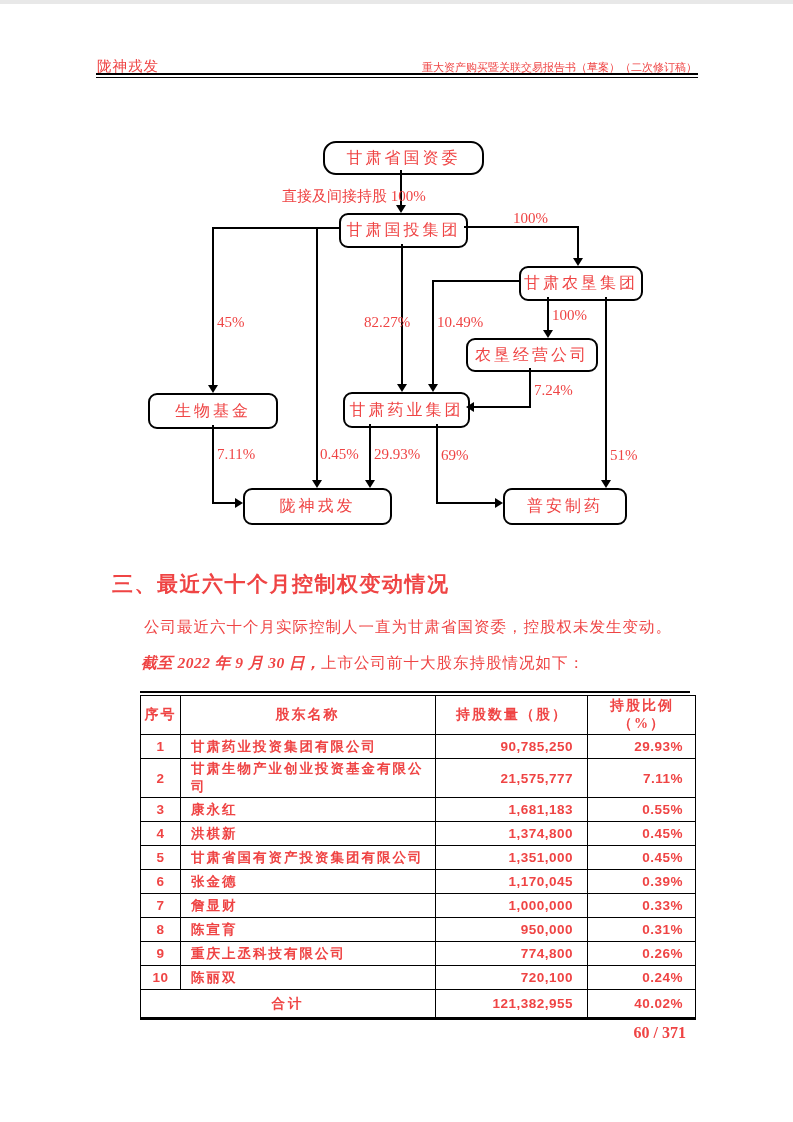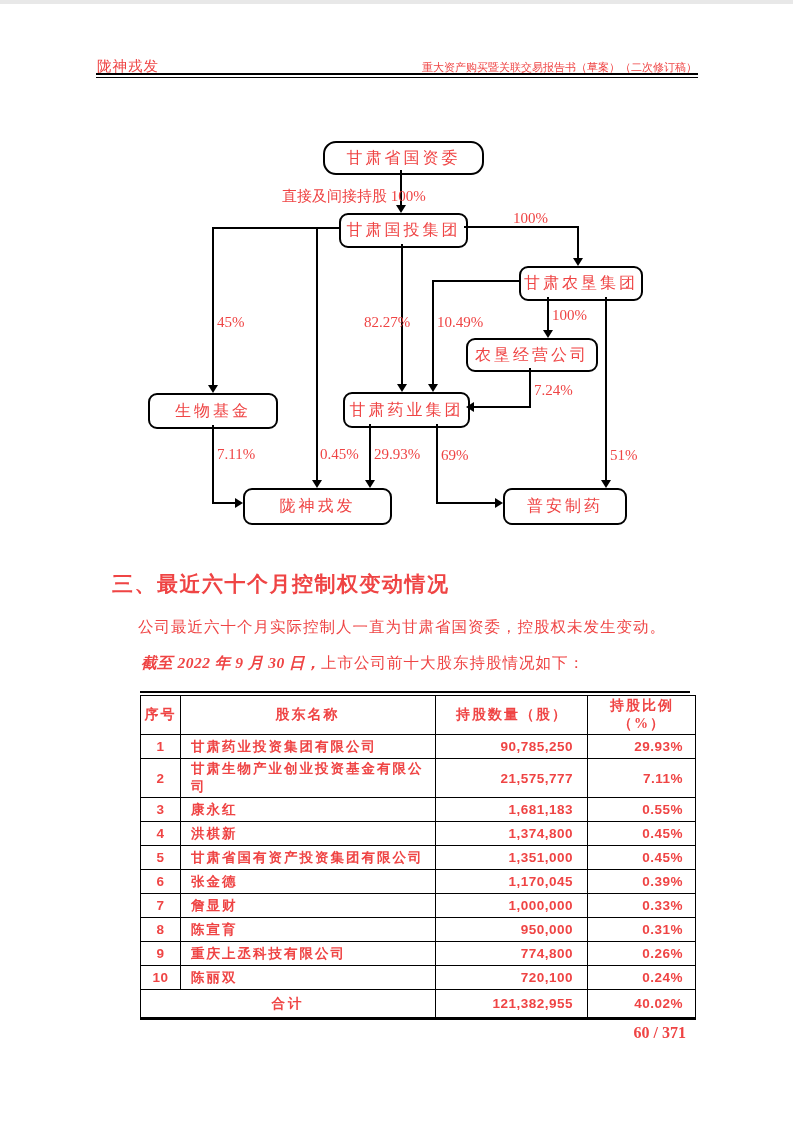--- a/index.html
+++ b/index.html
@@ -21,21 +21,21 @@
   .ln{position:absolute;background:#000;}
   .arr{position:absolute;width:0;height:0;}
   .arr-d{border-left:5px solid transparent;border-right:5px solid transparent;border-top:8px solid #000;}
   .arr-r{border-top:5px solid transparent;border-bottom:5px solid transparent;border-left:8px solid #000;}
   .arr-l{border-top:5px solid transparent;border-bottom:5px solid transparent;border-right:8px solid #000;}
   .elabel{position:absolute;font-size:15px;white-space:nowrap;}
   
   .sec-heading{position:absolute;left:112px;top:566px;margin:0;font-size:21px;font-weight:bold;
                font-family:"Liberation Sans",sans-serif;letter-spacing:1.5px;}
   .body-line{position:absolute;margin:0;font-size:15.5px;letter-spacing:1px;white-space:nowrap;}
-  .p1{left:138px;top:613px;}
+  .p1{left:144px;top:613px;}
   .p2{left:141px;top:649px;}
   .date-em{font-weight:bold;font-style:italic;letter-spacing:0.5px;}
   
   .tbl-block{position:absolute;left:140px;top:687px;width:550px;}
   .tbl-topline{height:2px;background:#000;}
   .tbl-topgap{height:2px;background:#fff;}
   table.sh{border-collapse:collapse;width:550px;table-layout:fixed;
            border-bottom:3px solid #000;}
   table.sh td,table.sh th{border:1px solid #000;overflow:hidden;}
   table.sh th{height:26px;font-size:14px;font-weight:bold;letter-spacing:2px;}

